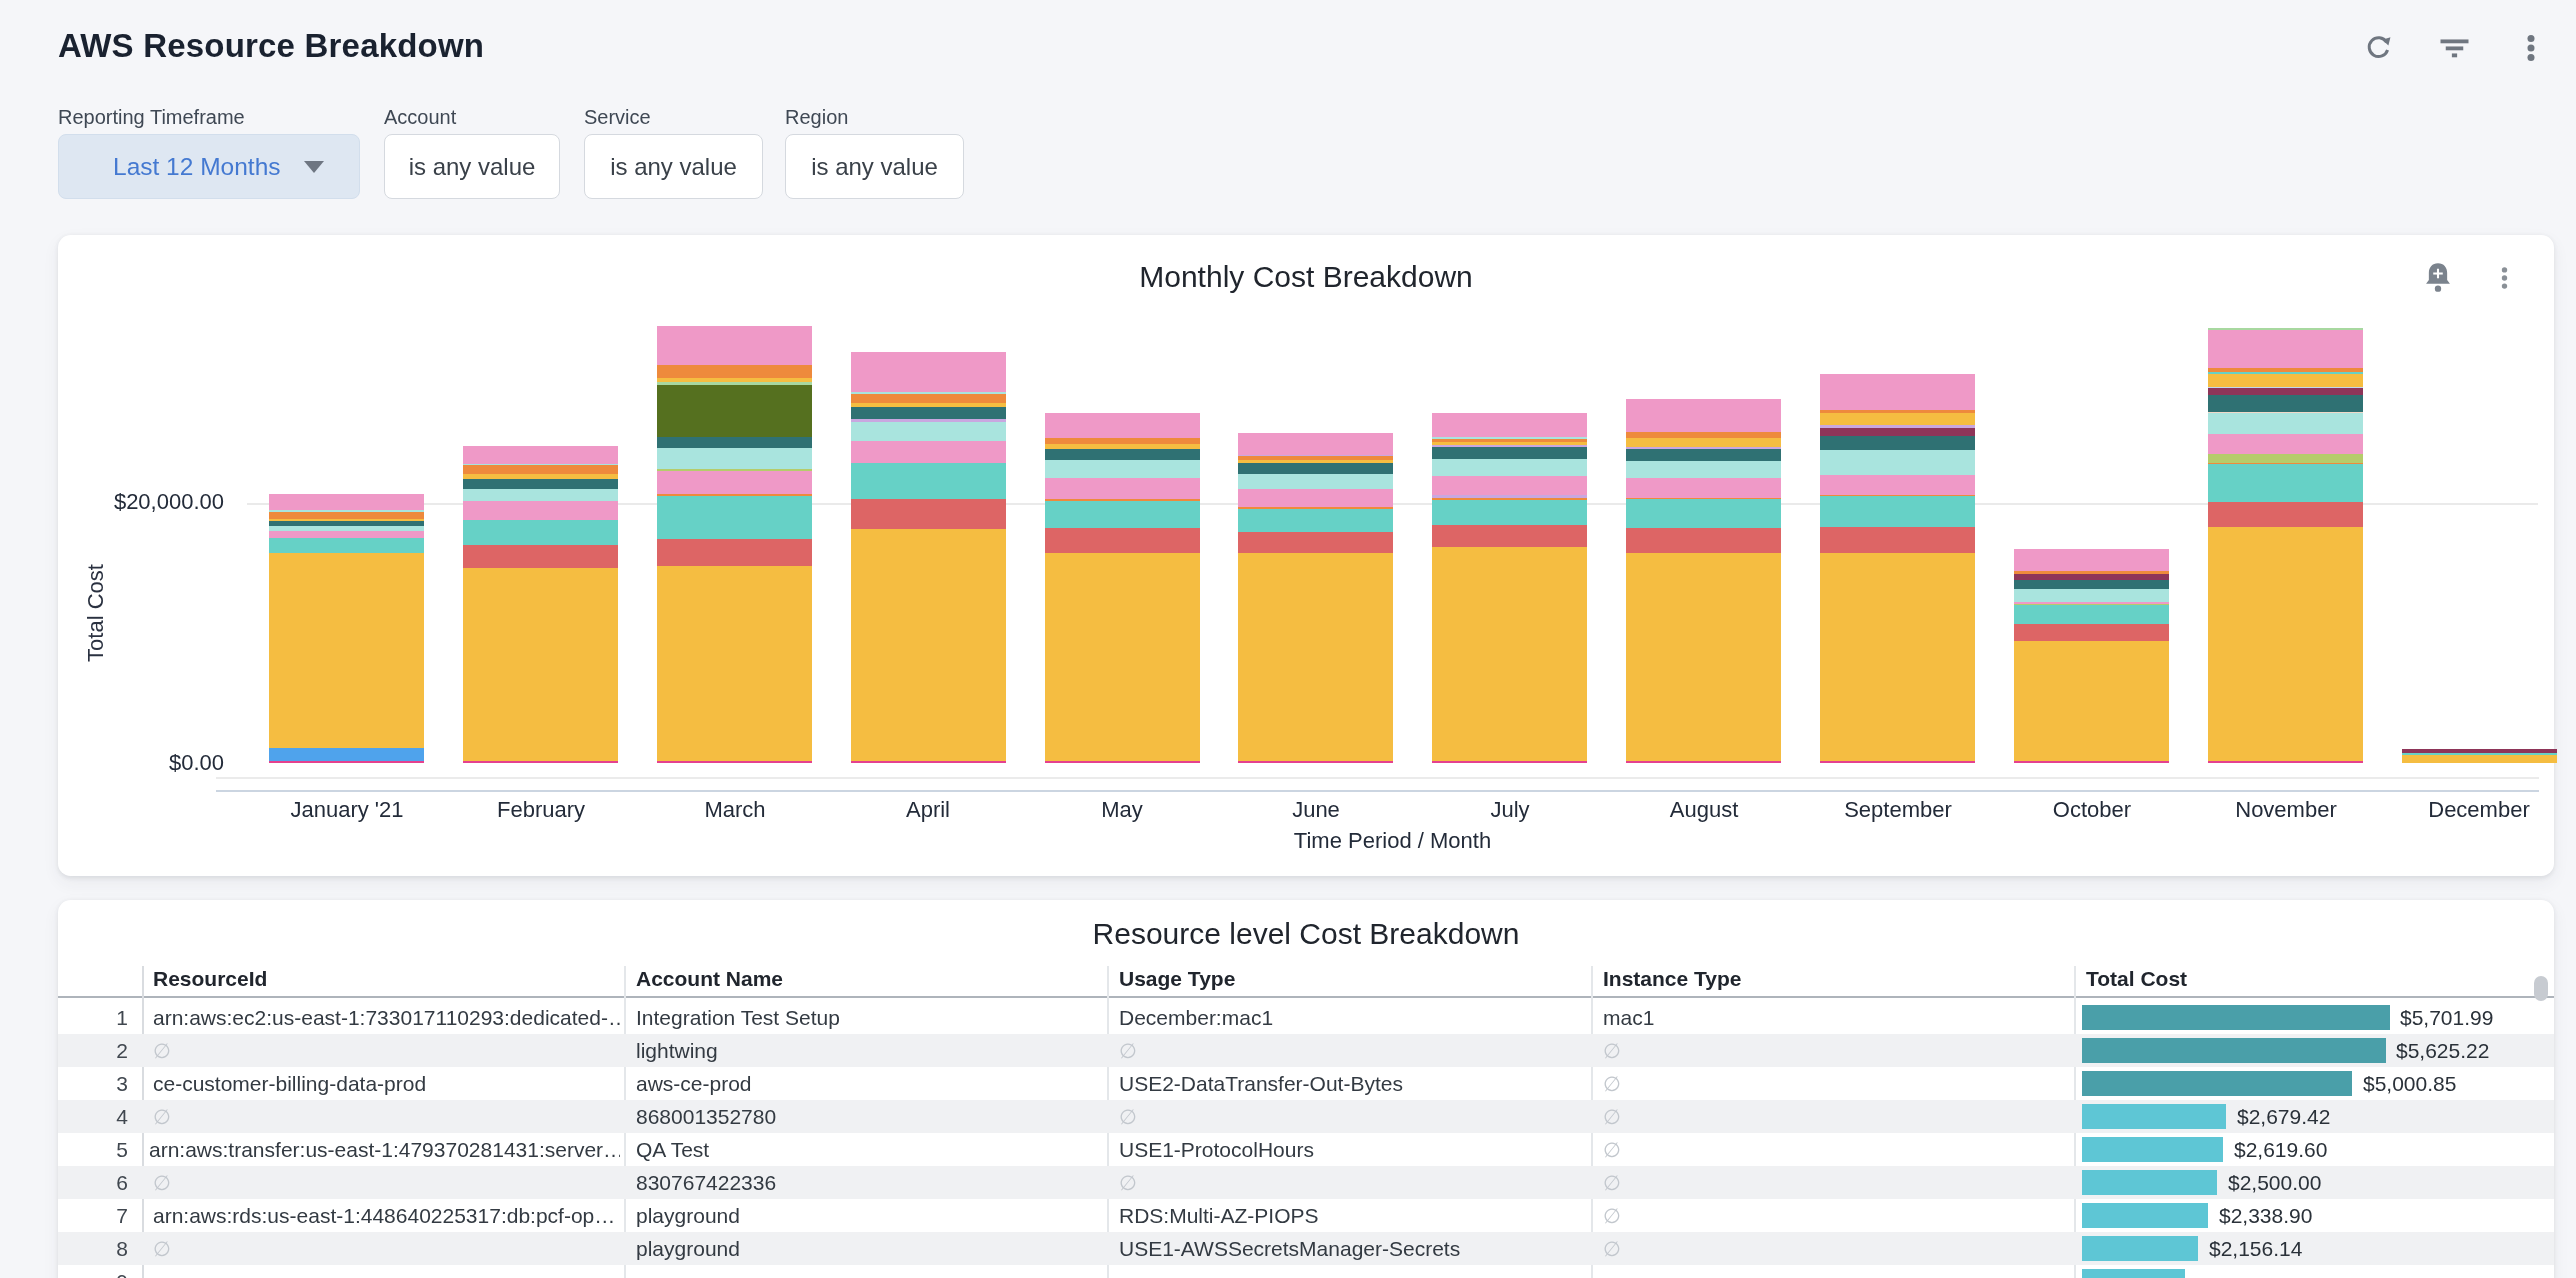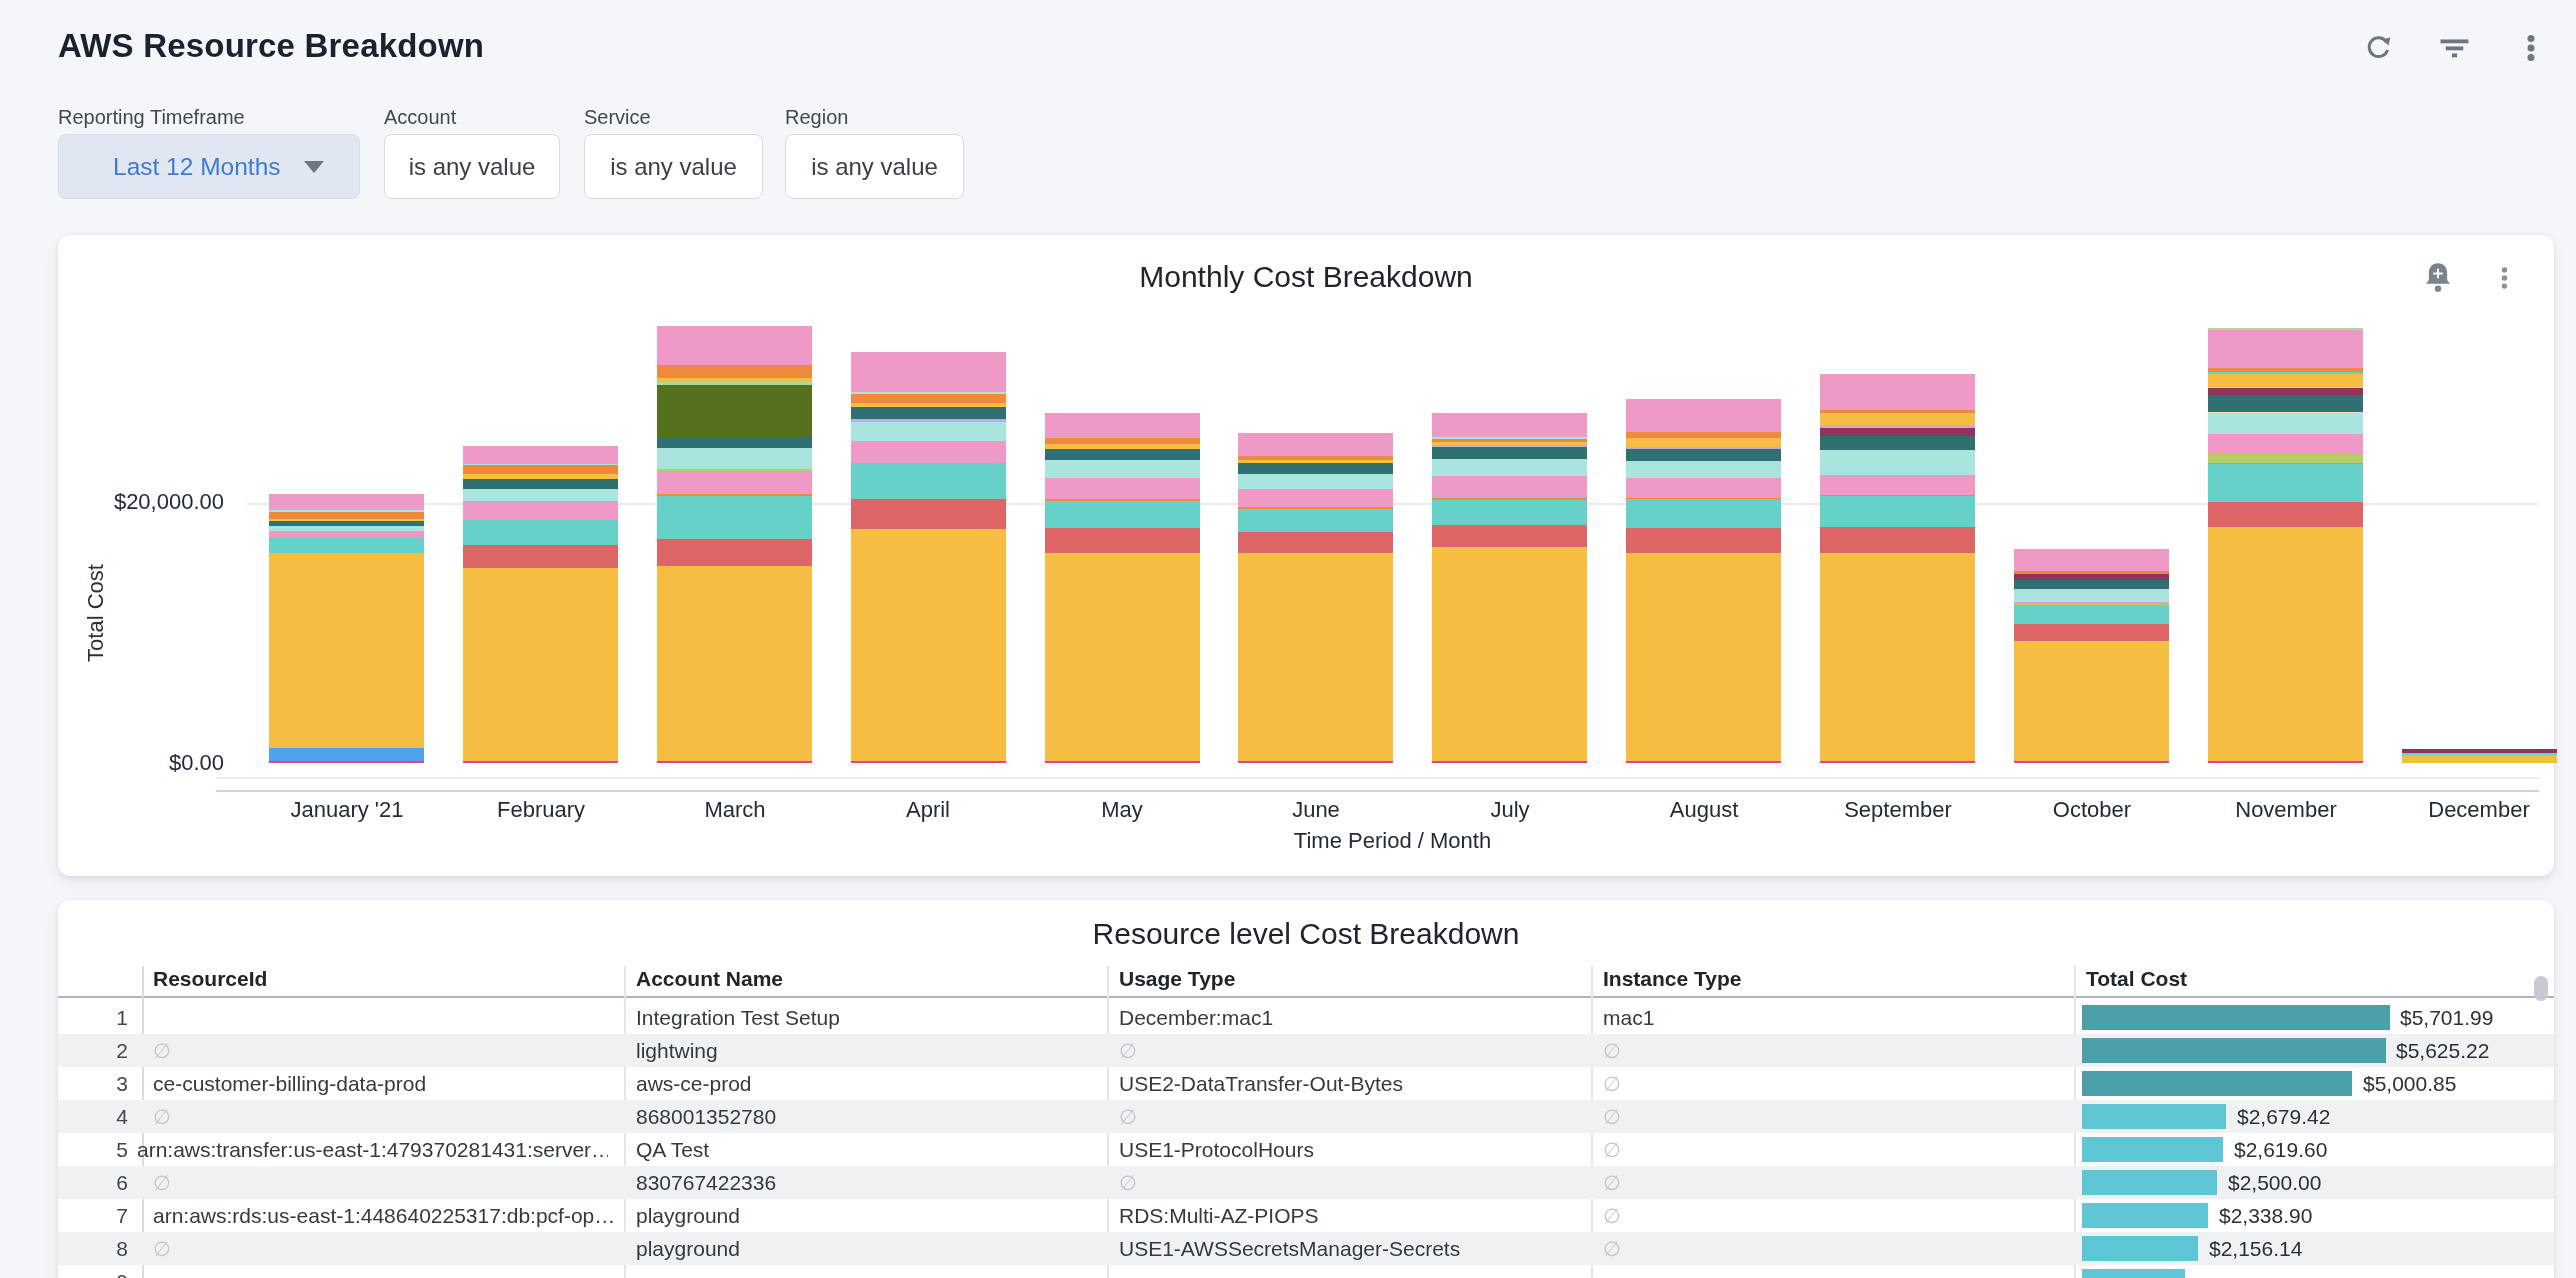--- a/index.html
+++ b/index.html
@@ -327,20 +327,21 @@
     <div class="th" style="left:2017px">Total Cost</div>
   </div>
   <div class="col-sep" style="left:84px; background:#D9DCE0"></div>
   <div class="col-sep" style="left:566px"></div>
   <div class="col-sep" style="left:1049px"></div>
   <div class="col-sep" style="left:1533px"></div>
   <div class="col-sep" style="left:2016px"></div>
   <div class="rows" id="table-rows">
       <div class="trow">
         <div class="td num" style="left: 0px; width: 84px;">1</div>
+        <div class="td" style="left: 84px; width: 482px;">arn:aws:ec2:us-east-1:733017110293:dedicated-…</div>
         <div class="td" style="left: 567px; width: 483px;">Integration Test Setup</div>
         <div class="td" style="left: 1050px; width: 485px;">December:mac1</div>
         <div class="td" style="left: 1534px; width: 483px;">mac1</div>
         <div class="cost-bar" style="left: 2024px; width: 308px; background: rgb(74, 159, 169);"></div>
         <div class="cost-label" style="left: 2342px;">$5,701.99</div>
       </div>
       <div class="trow even">
         <div class="td num" style="left: 0px; width: 84px;">2</div>
         <div class="td null-cell" style="left: 84px; width: 482px;">∅</div>
         <div class="td" style="left: 567px; width: 483px;">lightwing</div>
@@ -362,21 +363,21 @@
         <div class="td num" style="left: 0px; width: 84px;">4</div>
         <div class="td null-cell" style="left: 84px; width: 482px;">∅</div>
         <div class="td" style="left: 567px; width: 483px;">868001352780</div>
         <div class="td null-cell" style="left: 1050px; width: 485px;">∅</div>
         <div class="td null-cell" style="left: 1534px; width: 483px;">∅</div>
         <div class="cost-bar" style="left: 2024px; width: 144px; background: rgb(94, 198, 213);"></div>
         <div class="cost-label" style="left: 2179px;">$2,679.42</div>
       </div>
       <div class="trow">
         <div class="td num" style="left: 0px; width: 84px;">5</div>
-        <div class="td" style="left: 68px; width: 482px;">arn:aws:transfer:us-east-1:479370281431:server…</div>
+        <div class="td" style="left: 80px; width: 482px;">arn:aws:transfer:us-east-1:479370281431:server…</div>
         <div class="td" style="left: 567px; width: 483px;">QA Test</div>
         <div class="td" style="left: 1050px; width: 485px;">USE1-ProtocolHours</div>
         <div class="td null-cell" style="left: 1534px; width: 483px;">∅</div>
         <div class="cost-bar" style="left: 2024px; width: 141px; background: rgb(94, 198, 213);"></div>
         <div class="cost-label" style="left: 2176px;">$2,619.60</div>
       </div>
       <div class="trow even">
         <div class="td num" style="left: 0px; width: 84px;">6</div>
         <div class="td null-cell" style="left: 84px; width: 482px;">∅</div>
         <div class="td" style="left: 567px; width: 483px;">830767422336</div>

